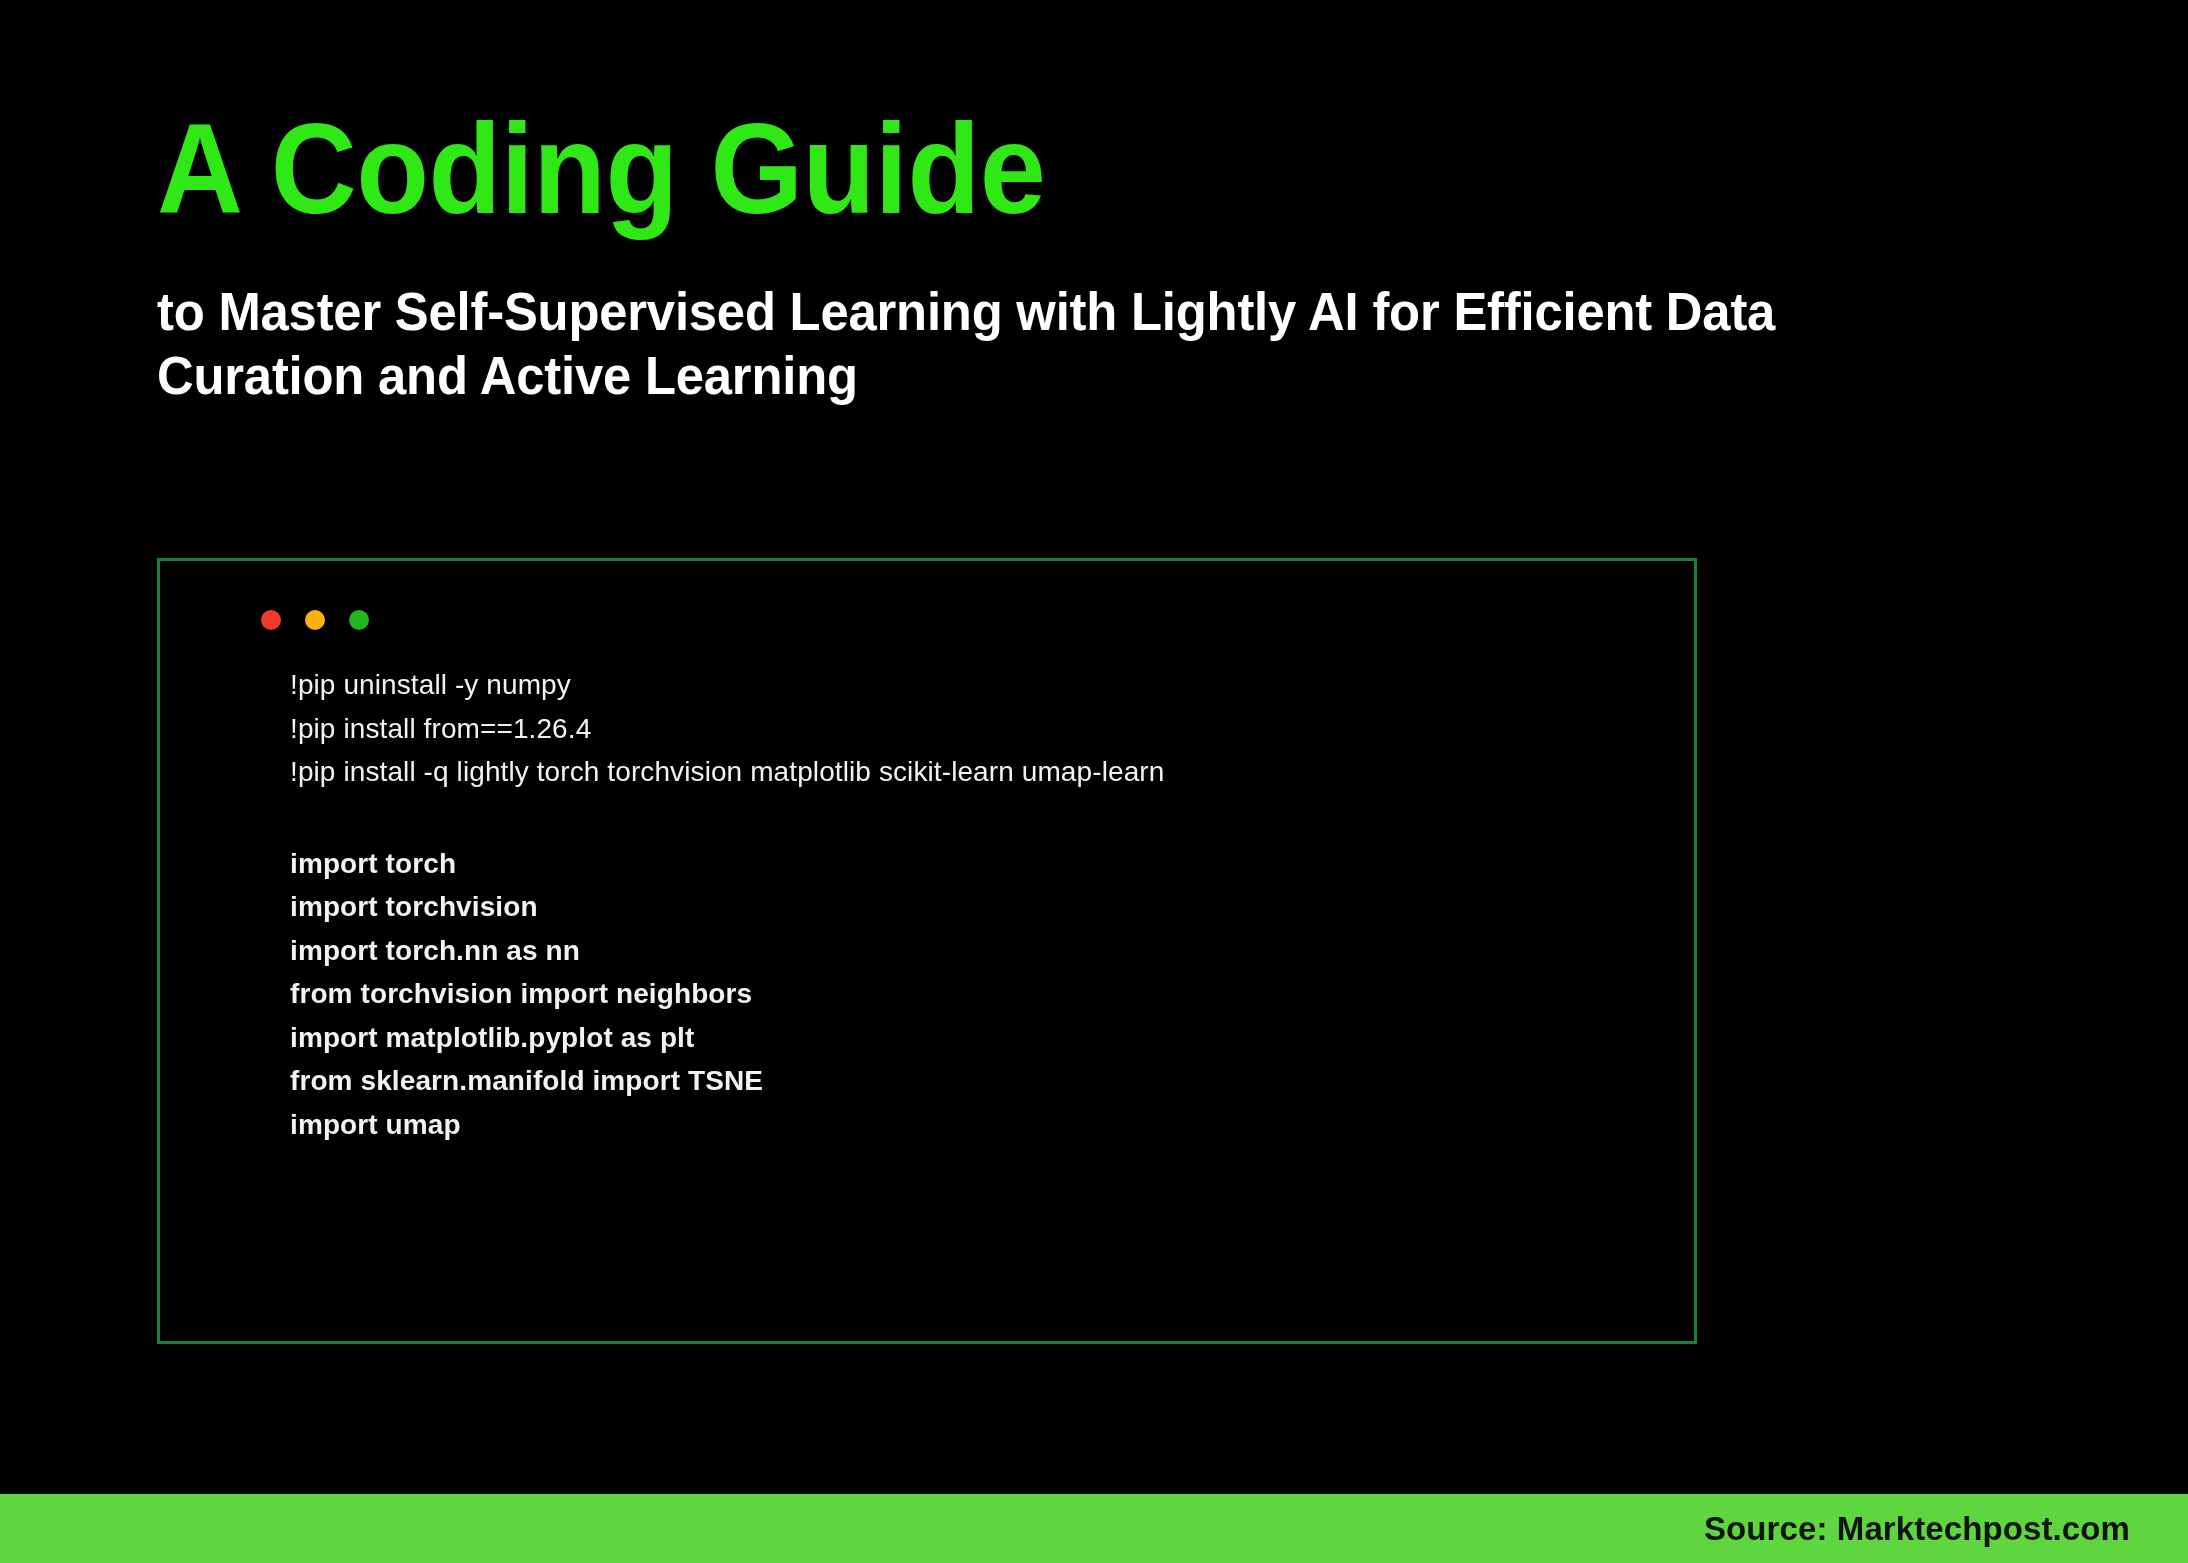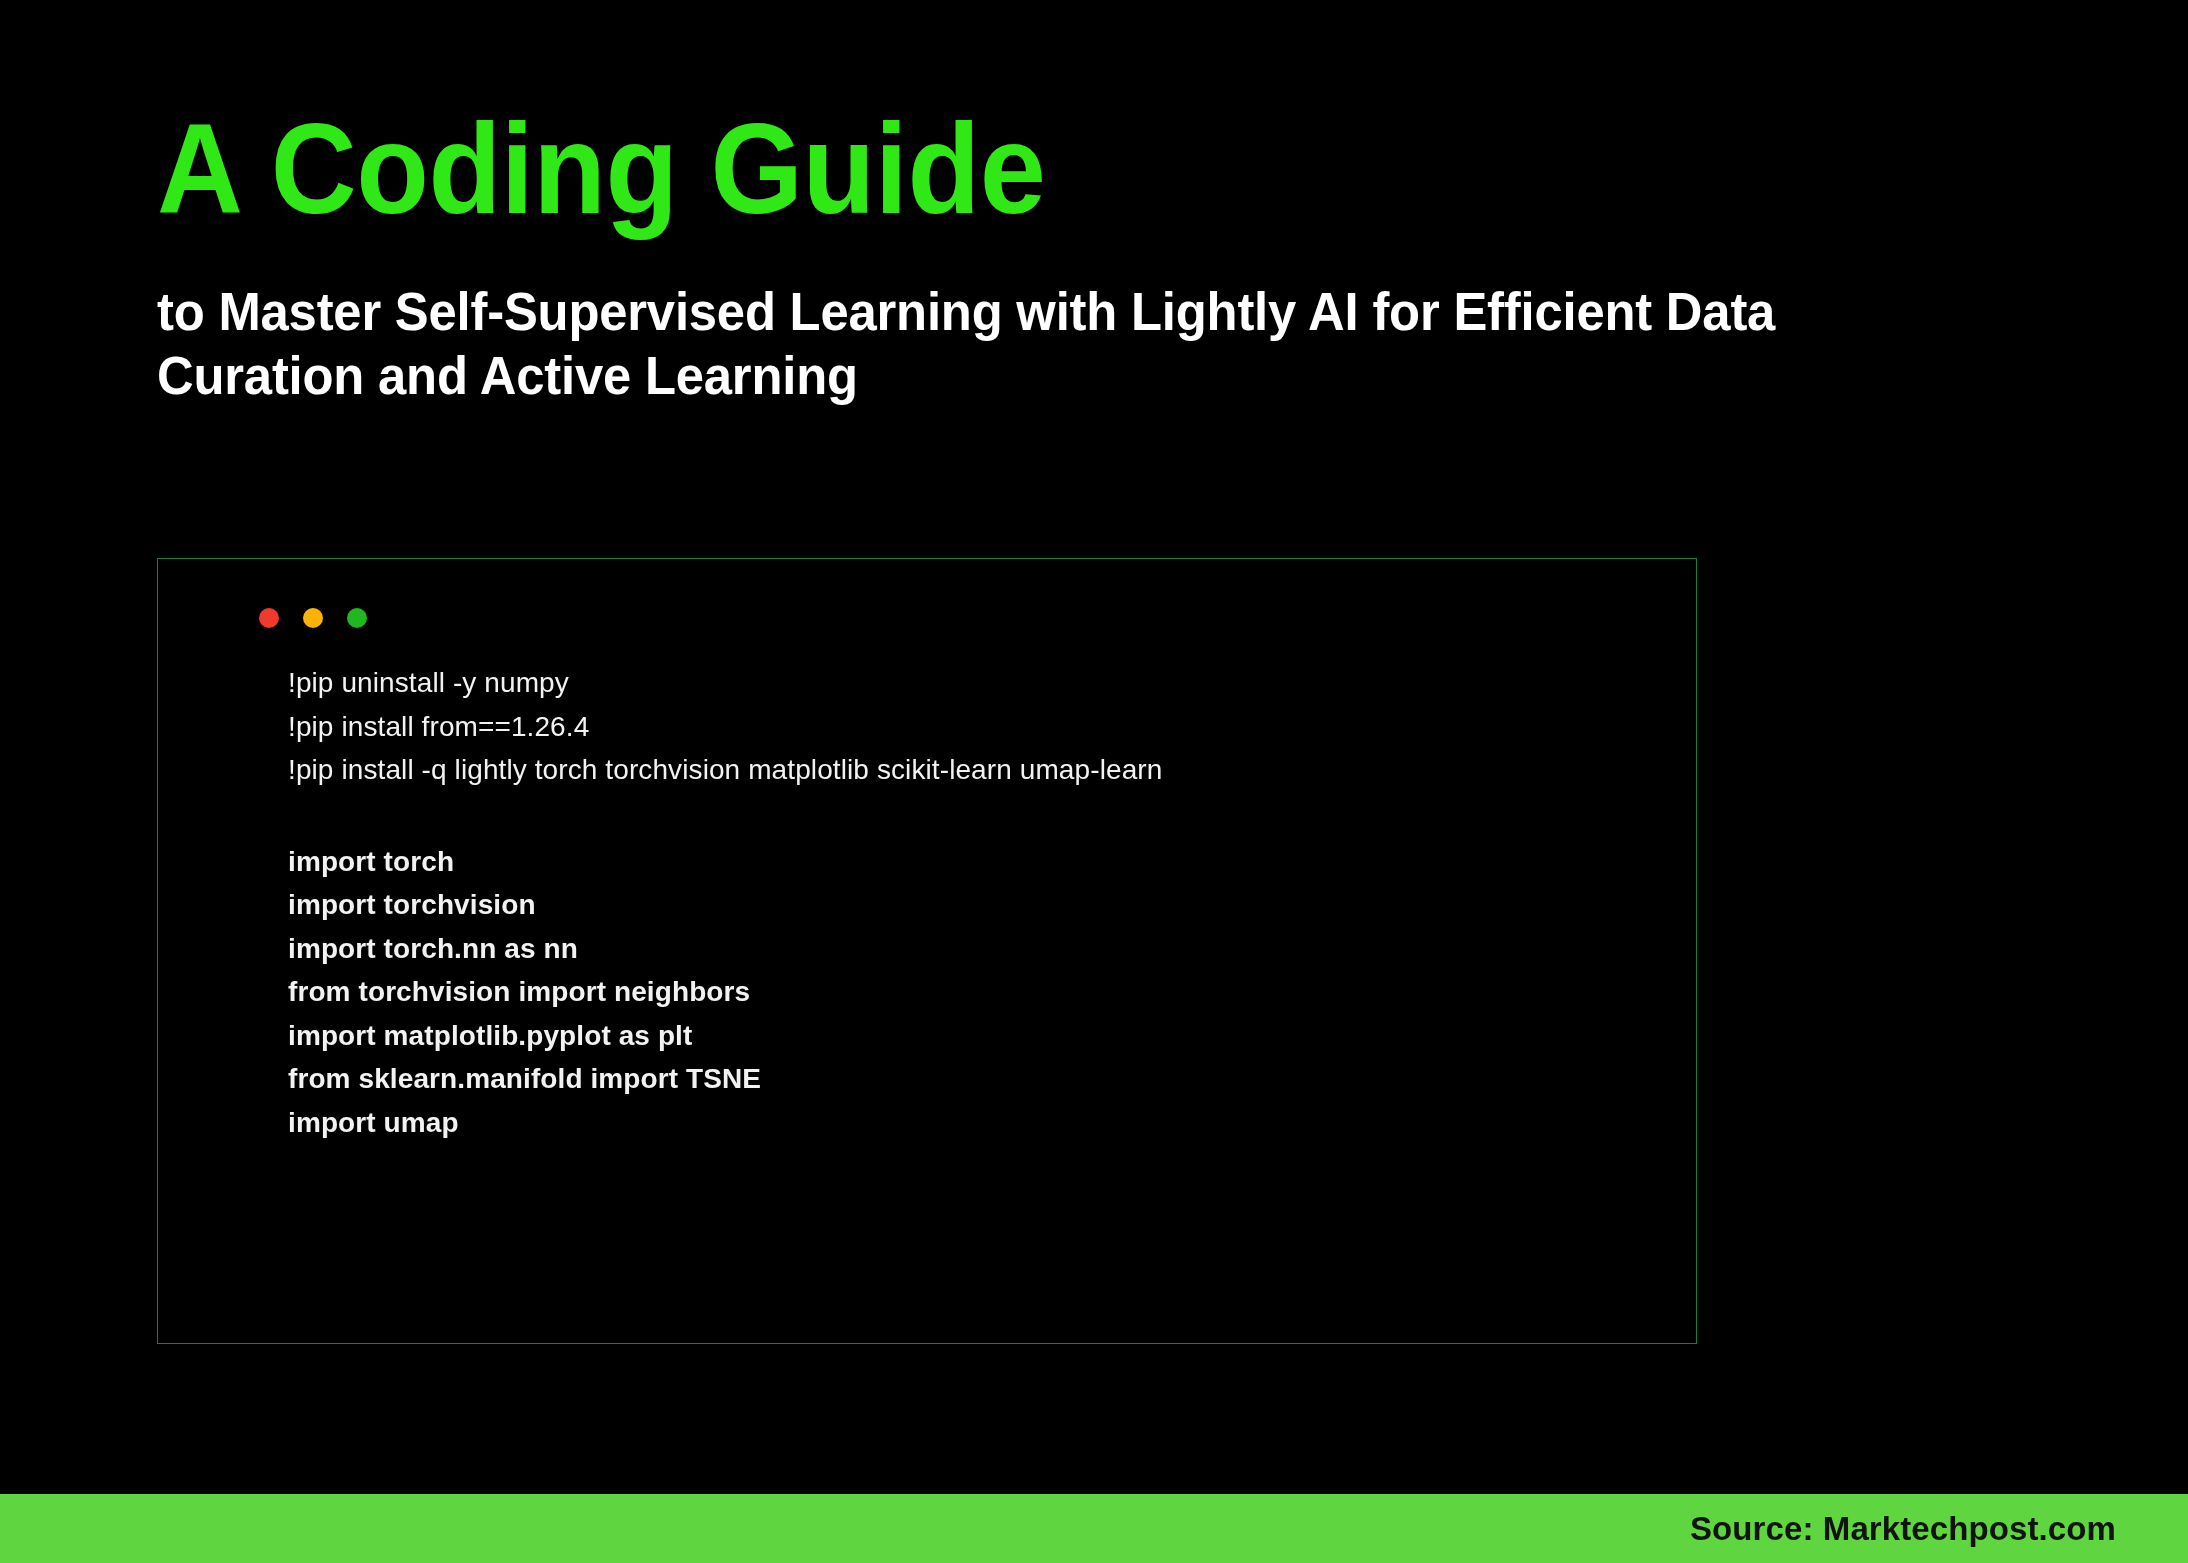--- a/index.html
+++ b/index.html
@@ -57,21 +57,21 @@
     letter-spacing: -0.2px;
   }
 
   
   .code-card {
     position: absolute;
     left: 157px;
     top: 558px;
     width: 1540px;
     height: 786px;
-    border: 1px solid #15803d;
+    border: 3px solid #15803d;
     box-sizing: border-box;
     background: #000000;
   }
 
   .window-dots {
     position: absolute;
     left: 101px;
     top: 49px;
     display: flex;
     gap: 24px;
@@ -112,21 +112,21 @@
   .footer-bar {
     position: absolute;
     left: 0;
     right: 0;
     bottom: 0;
     height: 69px;
     background: #5FD63F;
   }
   .footer-source {
     position: absolute;
-    right: 72px;
+    right: 58px;
     top: 50%;
     transform: translateY(-50%);
     color: #101310;
     font-family: "Liberation Sans Narrow", "Liberation Sans", sans-serif;
     font-size: 33px;
     font-weight: bold;
     white-space: nowrap;
     letter-spacing: 0.1px;
   }
 </style>

